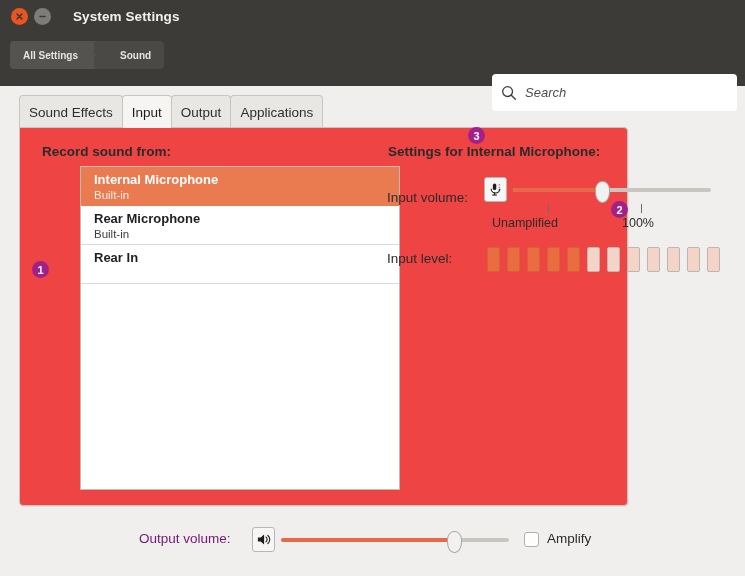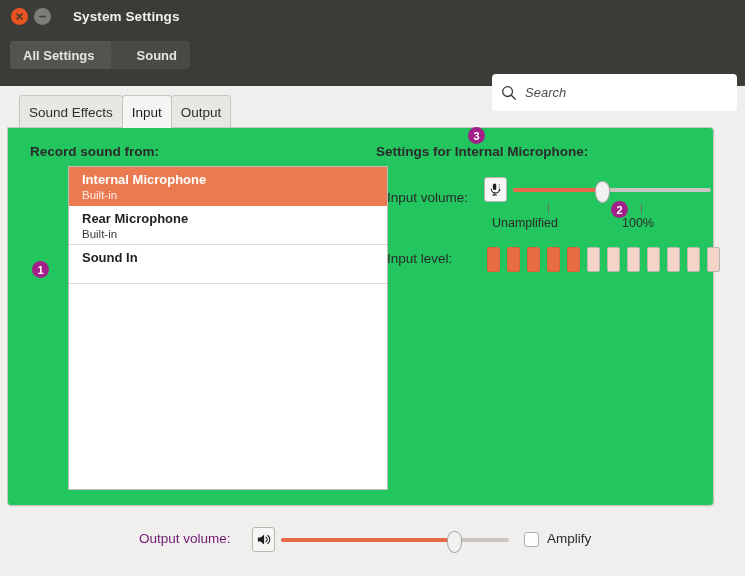--- a/index.html
+++ b/index.html
@@ -33,21 +33,21 @@
     position: absolute; left: 0; top: 33px; width: 745px; height: 53px;
     background: #3c3b37;
   }
   .breadcrumb {
     position: absolute; left: 10px; top: 8px; height: 28px;
     display: flex; align-items: stretch;
     background: #4a4945; border-radius: 4px;
   }
   .crumb {
     display: flex; align-items: center;
-    color: #e6e4e1; font-size: 13px; font-weight: bold;
+    color: #e6e4e1; font-size: 10px; font-weight: bold;
     padding: 0 13px;
   }
   .crumb-first { background: #545350; border-radius: 4px 0 0 4px; position: relative; padding-right: 16px;}
   .crumb-arrow {
     width: 13px; flex: 0 0 13px; position: relative;
   }
   .crumb-arrow::before {
     content: ""; position: absolute; left: -9px; top: 0;
     border-top: 14px solid transparent;
     border-bottom: 14px solid transparent;
@@ -83,23 +83,23 @@
     border-radius: 4px 4px 0 0;
     margin-right: -1px;
   }
   .tab.active {
     background: #f6f5f4; color: #1d1d1d;
     position: relative; z-index: 3;
   }
 
   
   .panel {
-    position: absolute; left: 7px; top: 127px;
-    width: 707px; height: 379px;
-    background: #22c55e;
+    position: absolute; left: 19px; top: 127px;
+    width: 609px; height: 379px;
+    background: #ef4444;
     border: 1px solid #c8c5c0;
     border-radius: 0 4px 4px 4px;
     box-shadow: 1px 1px 0 rgba(0,0,0,.05);
   }
 
   .section-title {
     position: absolute; font-size: 13.5px; font-weight: bold; color: #2b2b2b;
   }
   .title-left  { left: 22px; top: 16px; }
   .title-right { left: 368px; top: 16px; }
@@ -225,37 +225,38 @@
       </svg>
     </span>
     <input class="search-input" type="text" placeholder="Search" style="">
   </div>
 </div>
 
 <div class="tabstrip">
   <div class="tab">Sound Effects</div>
   <div class="tab active">Input</div>
   <div class="tab">Output</div>
+  <div class="tab">Applications</div>
 </div>
 
 <div class="panel">
 
   <div class="section-title title-left">Record sound from:</div>
 
   <div class="devlist">
     <div class="devrow selected">
       <div class="devname">Internal Microphone</div>
       <div class="devsub">Built-in</div>
     </div>
     <div class="devrow">
       <div class="devname">Rear Microphone</div>
       <div class="devsub">Built-in</div>
     </div>
     <div class="devrow">
-      <div class="devname">Sound In</div>
+      <div class="devname">Rear In</div>
     </div>
   </div>
 
   <div class="section-title title-right">Settings for Internal Microphone:</div>
 </div>
 
 <div class="row-label lbl-invol" style="position:absolute;left:387px;top:181px;">Input volume:</div>
 
 <div class="iconbtn mic-btn">
   <svg width="15" height="15" viewBox="0 0 16 16">

